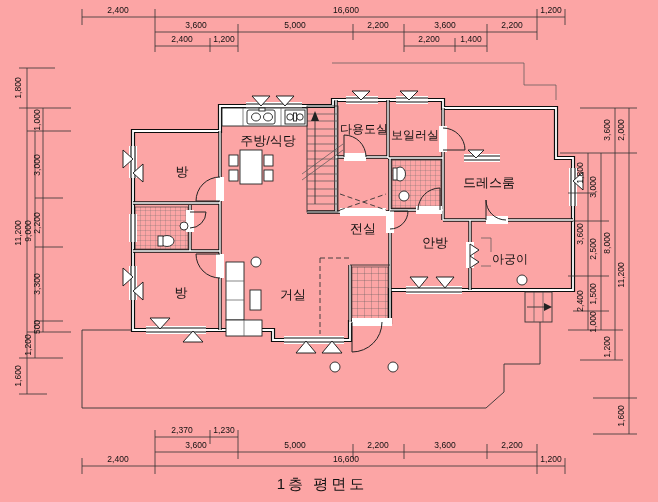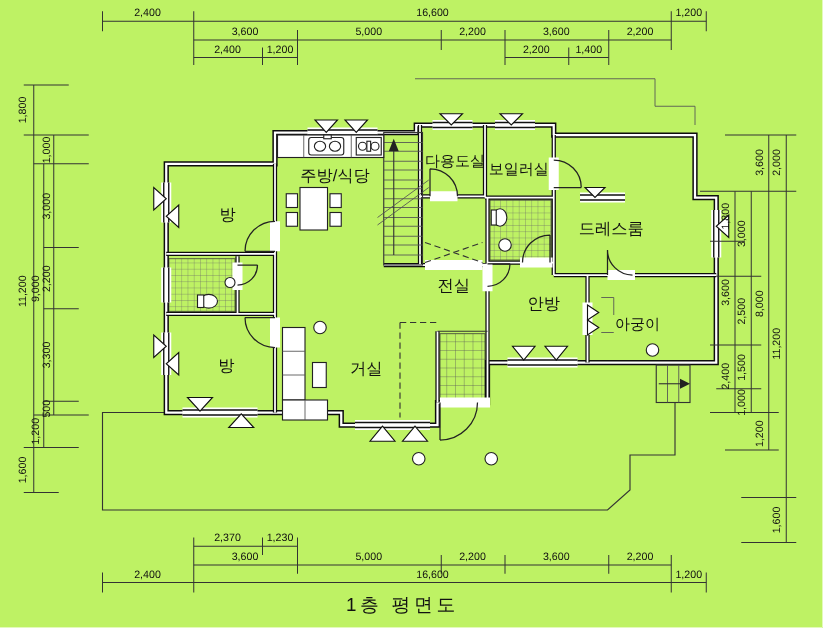--- a/index.html
+++ b/index.html
@@ -1,16 +1,16 @@
 <!DOCTYPE html>
 <html><head>
 <meta charset="utf-8">
 <style>
   html,body{margin:0;padding:0;background:#ffffff;}
-  .page{position:relative;width:658px;height:502px;background:#bef264;overflow:hidden;
+  .page{position:relative;width:658px;height:502px;background:#fca5a5;overflow:hidden;
         font-family:"Liberation Sans","DejaVu Sans",sans-serif;}
   svg{display:block;}
   text{fill:#111;}
   .dim{font-size:8.5px;letter-spacing:0;}
   .room{font-size:13px;}
   .room-s{font-size:12px;}
   .title{font-size:15px;letter-spacing:3px;}
   .thin{stroke:#333;stroke-width:0.9;fill:none;}
   .hair{stroke:#555;stroke-width:0.7;fill:none;}
   .dimline{stroke:#333;stroke-width:0.8;fill:none;}

